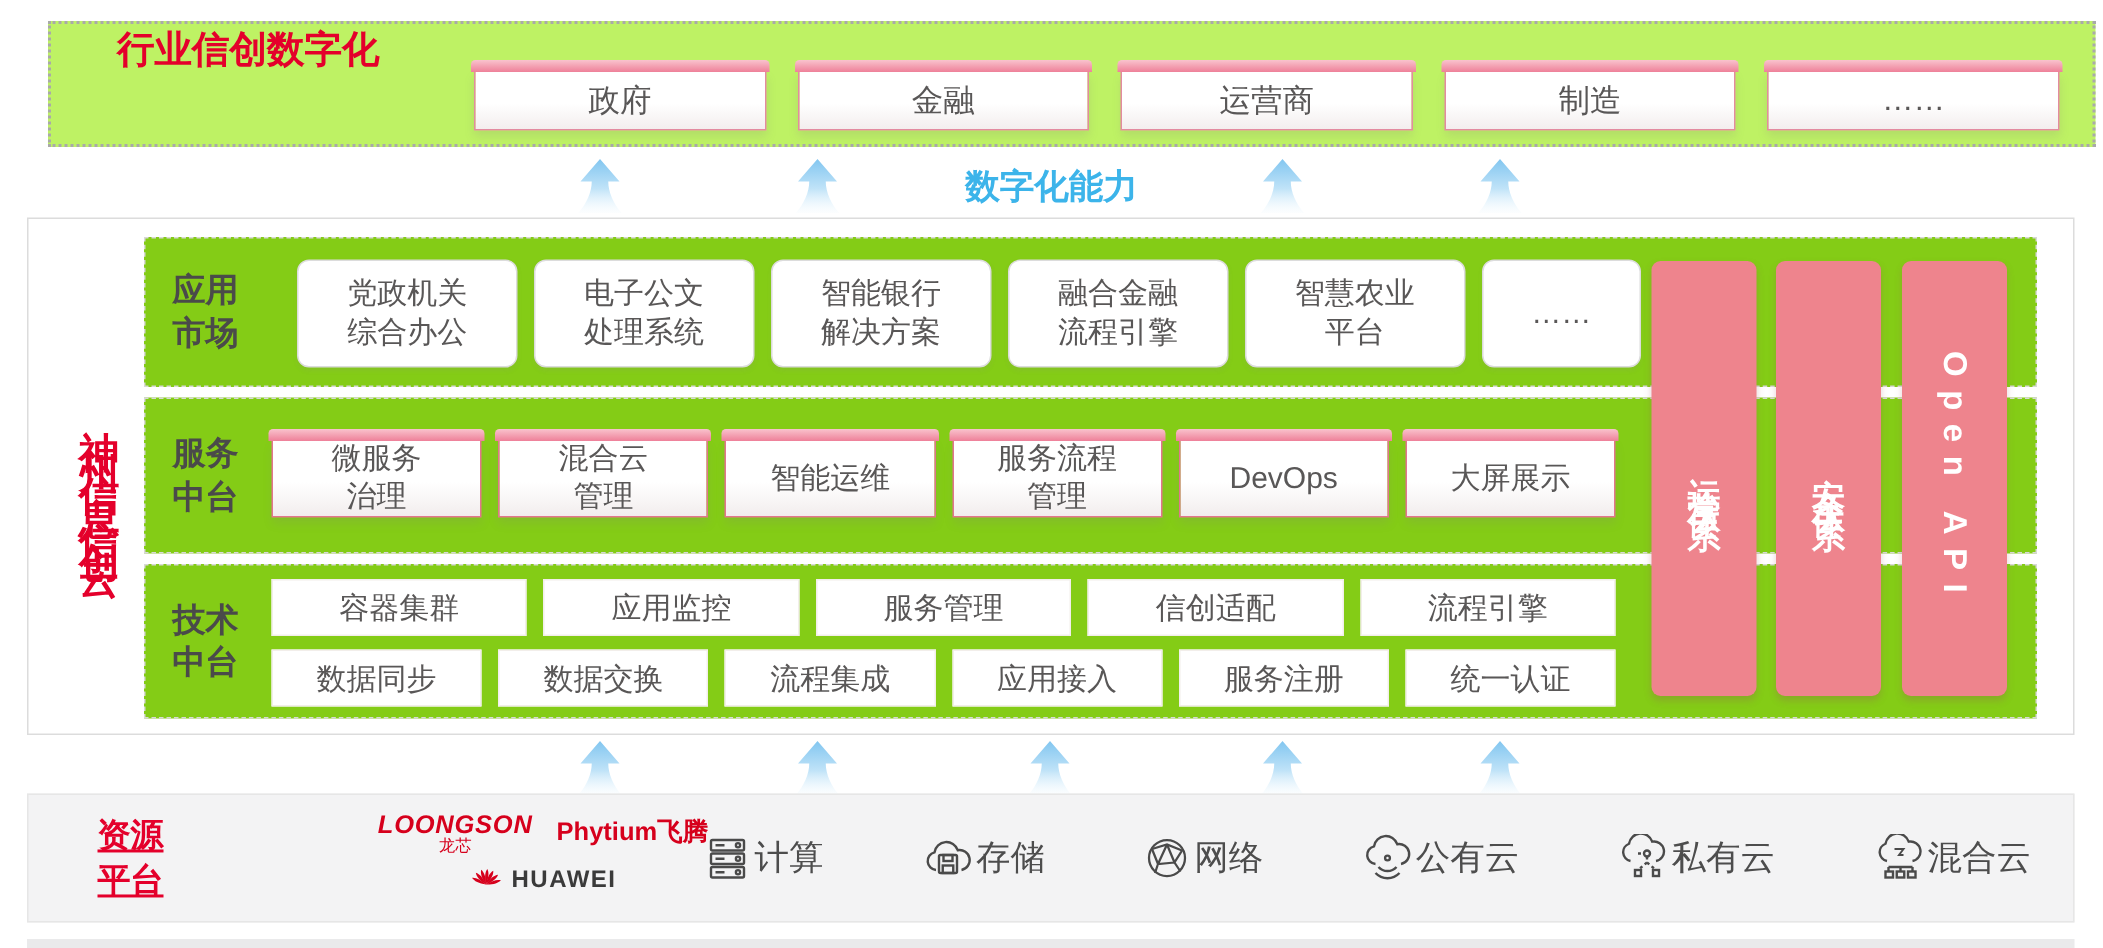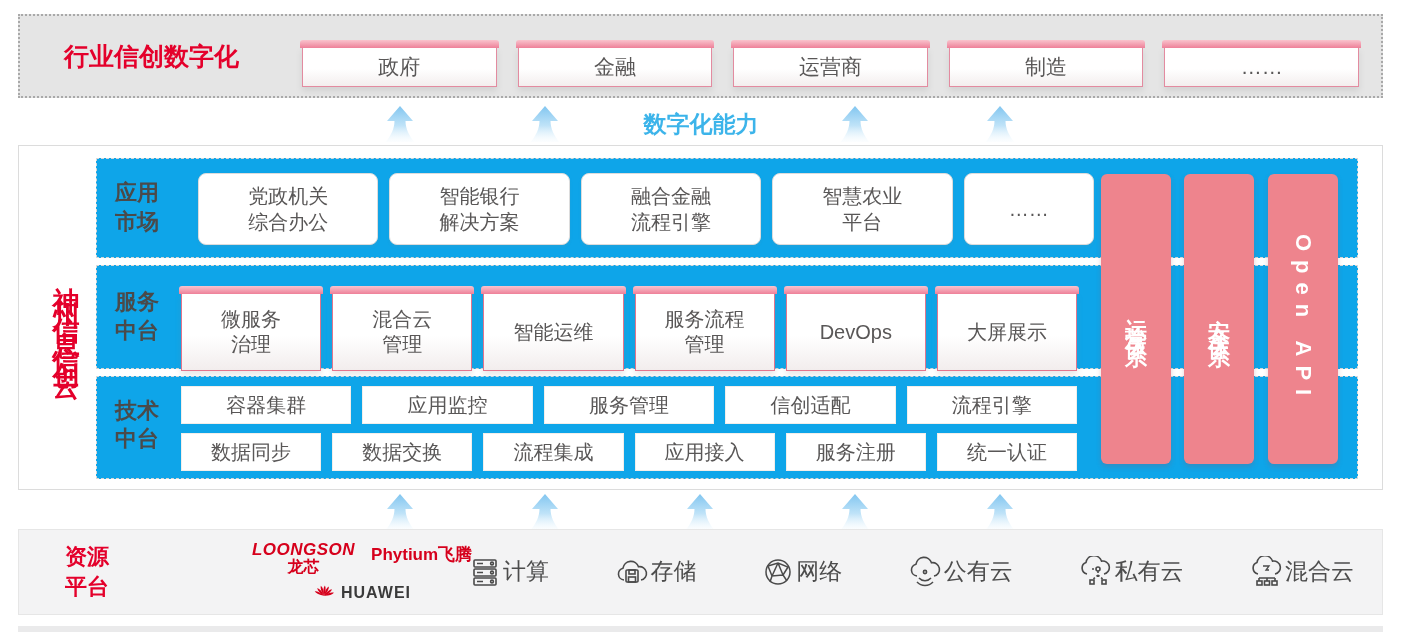--- a/index.html
+++ b/index.html
@@ -1,22 +1,22 @@
 <!DOCTYPE html>
 <html><head>
 <meta charset="utf-8">
 <style>
   html,body{margin:0;padding:0;background:#fff;}
   body{font-family:"Liberation Sans","DejaVu Sans",sans-serif;}
   #stage{position:relative;width:1402px;height:632px;background:#fff;overflow:hidden;}
 
   
-  .top-band{position:absolute;left:18px;top:14px;width:1365px;height:84px;
-    border:2px dotted #a9a9a9;box-sizing:border-box;background:#e5e5e5;
-    display:flex;align-items:center;}
+  .top-band{position:absolute;left:32px;top:14px;width:1365px;height:84px;
+    border:2px dotted #a9a9a9;box-sizing:border-box;background:#bef264;
+    display:flex;}
   .top-title{margin-left:44px;font-size:25px;font-weight:bold;color:#e4002b;white-space:nowrap;}
   .top-boxes{position:absolute;left:282px;right:22px;top:24px;height:47px;display:flex;gap:21px;border-radius:12px;}
   .tag-box{position:relative;flex:1;margin-top:7px;background:linear-gradient(#ffffff 55%,#f3eeee);
     border:1px solid #e38ba0;box-shadow:0 4px 6px rgba(130,130,130,.18);
     display:flex;align-items:center;justify-content:center;
     font-size:21px;color:#595757;}
   .tag-box::before{content:"";position:absolute;top:-8px;left:-3px;right:-3px;height:8px;
     background:linear-gradient(#f9c3cd,#ee8099);border-radius:3px 3px 0 0;}
 
   
@@ -25,29 +25,29 @@
     font-size:23px;font-weight:bold;color:#3cb4ea;}
 
   
   .main-panel{position:absolute;left:18px;top:145px;width:1365px;height:345px;
     box-sizing:border-box;border:1px solid #dcdcdc;background:#fff;}
   .side-title{position:absolute;left:24px;top:0;height:100%;width:46px;
     display:flex;align-items:center;justify-content:center;
     writing-mode:vertical-rl;text-orientation:upright;
     font-size:27px;font-weight:bold;color:#e4002b;letter-spacing:15px;}
   .row-panel{position:absolute;left:77px;width:1262px;box-sizing:border-box;
-    background:#0ea5e9;border:1px dashed #d8d8d8;}
+    background:#84cc16;border:1px dashed #d8d8d8;}
   .row-1{top:12px;height:100px;}
   .row-2{top:119px;height:104px;}
-  .row-3{top:230px;height:103px;font-family:Liberation Mono, monospace;}
+  .row-3{top:230px;height:103px;}
   .row-label{position:absolute;left:16px;top:50%;transform:translateY(-50%);
     width:48px;text-align:center;font-size:22px;font-weight:bold;color:#4a4a4a;line-height:1.3;}
   .row-boxes{position:absolute;left:84px;width:896px;display:flex;gap:11px;}
   .row-1 .row-boxes{top:14px;height:72px;padding-left:17px;}
-  .row-2 .row-boxes{top:27px;height:78px;}
+  .row-2 .row-boxes{top:27px;height:52px;}
   .app-box{flex:1;background:#fff;border:1px solid #dcdcdc;border-radius:8px;
     box-shadow:0 2px 3px rgba(140,140,140,.12);
     display:flex;align-items:center;justify-content:center;text-align:center;
     font-size:20px;color:#595757;line-height:1.3;white-space:pre-line;}
   .app-box.small{flex:0.72;}
   .svc-box{position:relative;flex:1;background:linear-gradient(#ffffff 55%,#f2eded);
     border:1px solid #e2758d;box-shadow:0 4px 6px rgba(130,130,130,.18);
     display:flex;align-items:center;justify-content:center;text-align:center;
     font-size:20px;color:#595757;line-height:1.25;white-space:pre-line;}
   .svc-box::before{content:"";position:absolute;top:-8px;left:-3px;right:-3px;height:8px;
@@ -63,25 +63,25 @@
     display:flex;align-items:center;justify-content:center;
     writing-mode:vertical-rl;font-size:22px;font-weight:bold;color:#fff;letter-spacing:9px;}
   .pillar-1{left:1082px;}
   .pillar-2{left:1165px;}
   .pillar-3{left:1249px;}
 
   
   .bottom-band{position:absolute;left:18px;top:529px;width:1365px;height:86px;
     box-sizing:border-box;background:#f3f3f4;border:1px solid #e6e6e6;}
   .res-title{position:absolute;left:46px;top:50%;transform:translateY(-50%);
-    width:48px;text-align:left;font-size:22px;font-weight:bold;color:#e4002b;line-height:1.35;}
+    width:48px;text-align:left;font-size:22px;font-weight:bold;color:#e4002b;line-height:1.35;text-decoration:underline;}
   .logo-block{position:absolute;left:218px;top:11px;width:250px;text-align:center;}
   .logo-row{display:flex;align-items:flex-start;justify-content:center;gap:16px;}
   .loongson .big{font-size:17px;font-weight:900;font-style:italic;color:#d6001c;letter-spacing:.5px;line-height:1;}
-  .loongson .sub{font-size:16px;font-weight:bold;color:#d6001c;line-height:1.1;}
+  .loongson .sub{font-size:11px;font-weight:normal;color:#d6001c;line-height:1.1;}
   .phytium{font-size:17px;font-weight:bold;color:#d6001c;margin-top:2px;}
   .huawei-row{display:flex;align-items:flex-end;justify-content:center;gap:6px;margin-top:8px;}
   .huawei-text{font-size:16px;font-weight:bold;color:#3a3a3a;letter-spacing:1px;}
   .res-items{position:absolute;left:450px;right:28px;top:0;height:100%;
     display:flex;align-items:center;justify-content:space-between;}
   .res-item{display:flex;align-items:flex-start;gap:2px;}
   .res-item .lbl{font-size:23px;color:#4d4d4d;}
   .res-item svg{display:block;}
 
   .bottom-strip{position:absolute;left:18px;top:626px;width:1365px;height:6px;background:#eaeaeb;}
@@ -127,20 +127,22 @@
   <div class="cap-label">数字化能力</div>
 
   <div class="main-panel">
     <div class="side-title">神州信息信创云</div>
 
     <div class="row-panel row-1">
       <div class="row-label">应用市场</div>
       <div class="row-boxes">
         <div class="app-box">党政机关
 综合办公</div>
+        <div class="app-box">电子公文
+处理系统</div>
         <div class="app-box">智能银行
 解决方案</div>
         <div class="app-box">融合金融
 流程引擎</div>
         <div class="app-box">智慧农业
 平台</div>
         <div class="app-box small">……</div>
       </div>
     </div>
 

